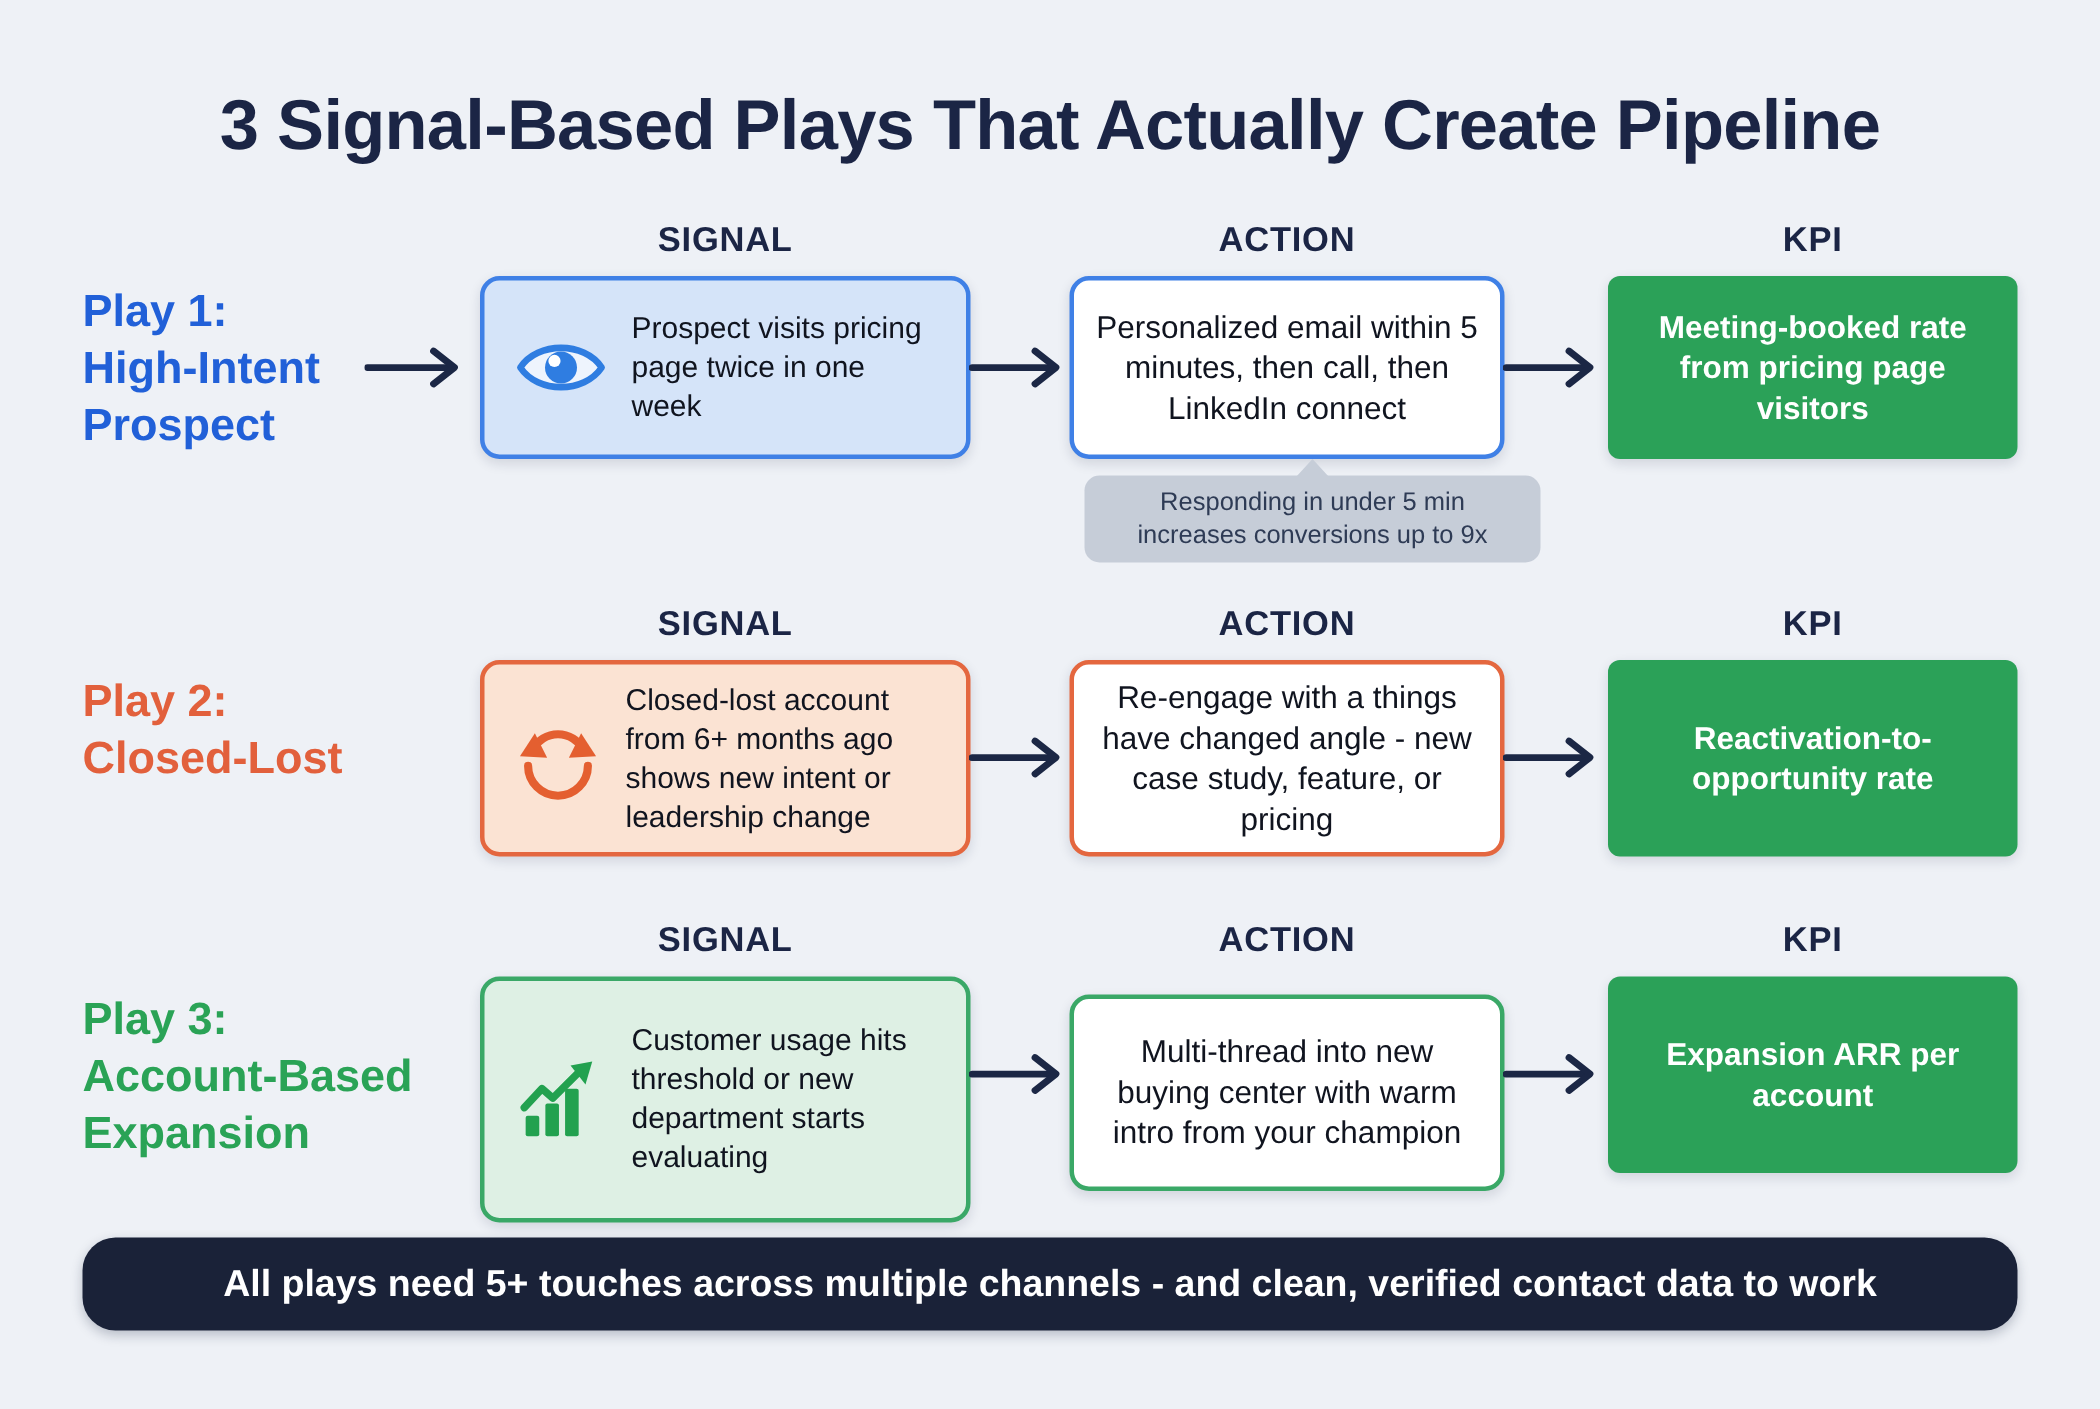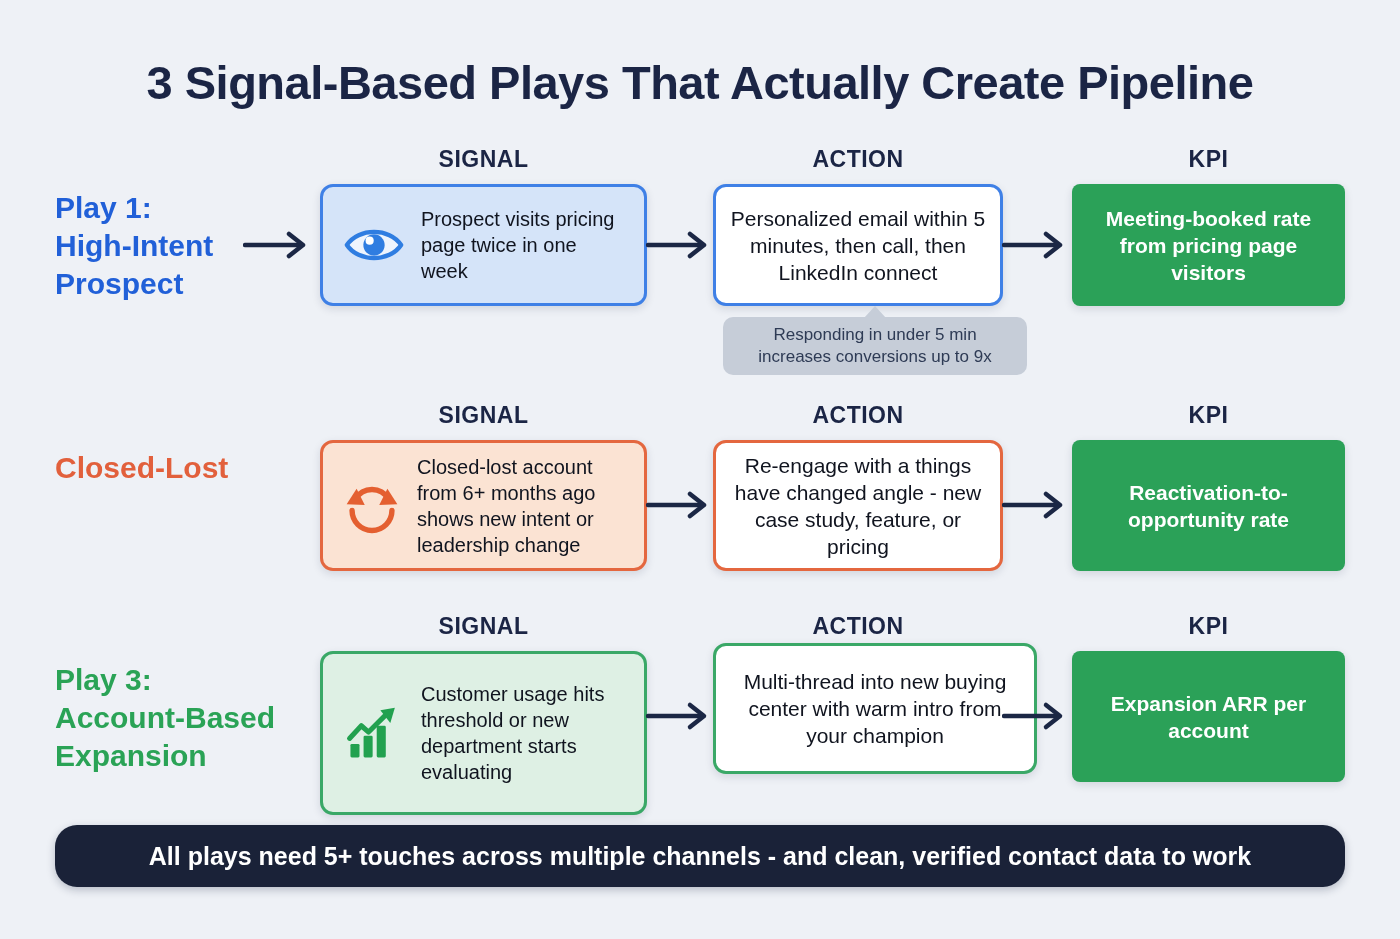--- a/index.html
+++ b/index.html
@@ -120,20 +120,21 @@
 
     <div class="callout" style="left:723px;top:317px;width:304px">Responding in under 5 min increases conversions up to 9x</div>
   </div>
 
   <div class="row" style="--label: #e2603c; --border: #e4673f; --fill: #fbe3d3; --icon: #e45f30;">
     <div class="col-header" style="left:320px;top:402px;width:327px">SIGNAL</div>
     <div class="col-header" style="left:713px;top:402px;width:290px">ACTION</div>
     <div class="col-header" style="left:1072px;top:402px;width:273px">KPI</div>
 
     <div class="play-label" style="left:55px;top:449px">
+      <div>Play 2:</div>
       <div>Closed-Lost</div>
     </div>
 
     <div class="box signal-box" style="left:320px;top:440px;width:327px;height:131px">
       <svg class="signal-icon" width="58" height="58" viewBox="0 0 64 64">
         <path d="M14 24 A 21 21 0 0 1 50 24" fill="none" stroke="currentColor" stroke-width="6" stroke-linecap="round"></path>
         <polygon points="4,30 15,13 24,31" fill="currentColor"></polygon>
         <polygon points="60,30 49,13 40,31" fill="currentColor"></polygon>
         <path d="M10 37 A 22 22 0 0 0 54 37" fill="none" stroke="currentColor" stroke-width="6" stroke-linecap="round"></path>
       </svg>
@@ -179,21 +180,21 @@
         <polygon points="39,7 55,4 50,21" fill="currentColor"></polygon>
       </svg>
       <div class="signal-text">Customer usage hits threshold or new department starts evaluating</div>
     </div>
 
     <svg class="arrow" style="left:646px;top:701px" width="70" height="30" viewBox="0 0 70 30">
       <path d="M2 15 H54" stroke="currentColor" stroke-width="4.5" stroke-linecap="round" fill="none"></path>
       <path d="M44 4 L58 15 L44 26" stroke="currentColor" stroke-width="4.5" stroke-linecap="round" stroke-linejoin="round" fill="none"></path>
     </svg>
 
-    <div class="box action-box" style="left:713px;top:643px;width:324px;height:131px">
+    <div class="box action-box" style="left:713px;top:663px;width:290px;height:131px">
       <div>Multi-thread into new buying center with warm intro from your champion</div>
     </div>
 
     <svg class="arrow" style="left:1002px;top:701px" width="70" height="30" viewBox="0 0 70 30">
       <path d="M2 15 H54" stroke="currentColor" stroke-width="4.5" stroke-linecap="round" fill="none"></path>
       <path d="M44 4 L58 15 L44 26" stroke="currentColor" stroke-width="4.5" stroke-linecap="round" stroke-linejoin="round" fill="none"></path>
     </svg>
 
     <div class="box kpi-box" style="left:1072px;top:651px;width:273px;height:131px">
       <div>Expansion ARR per account</div>

